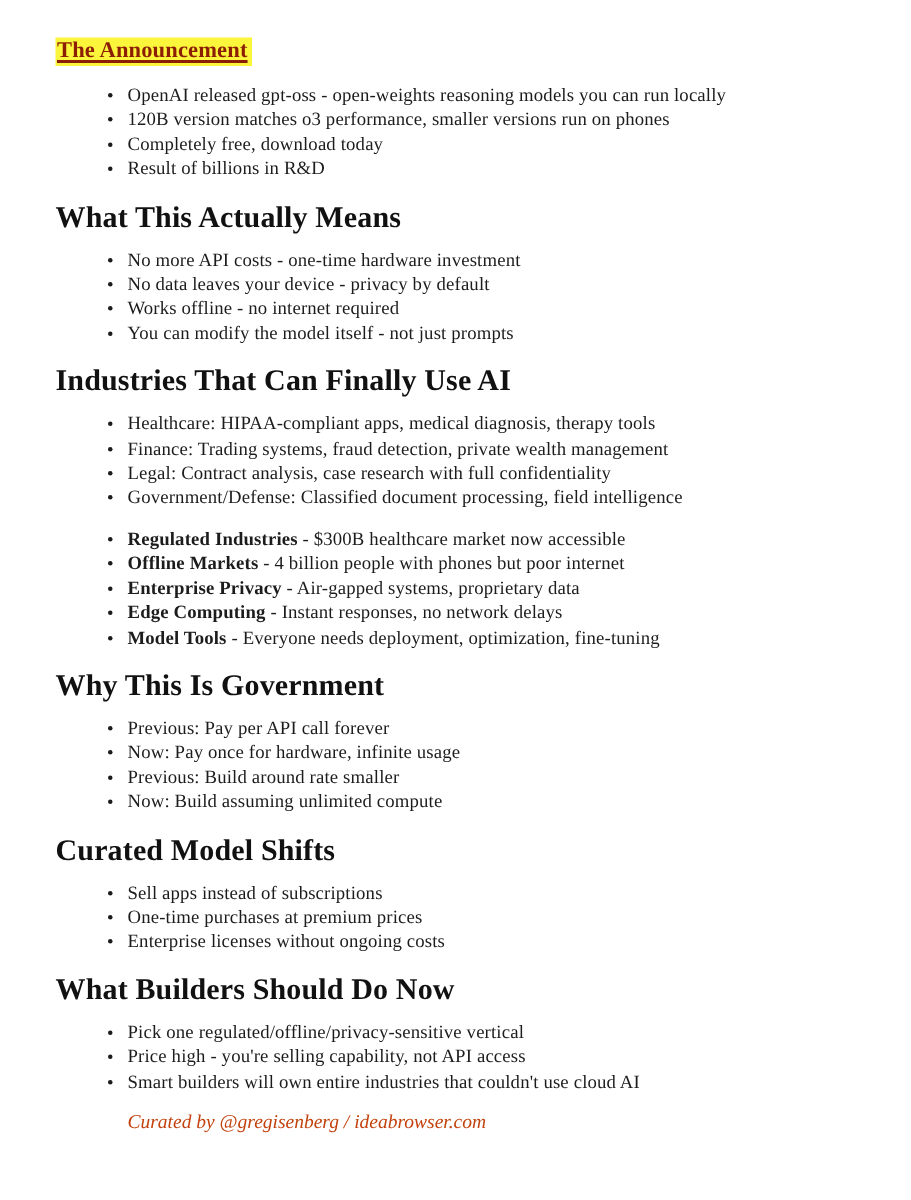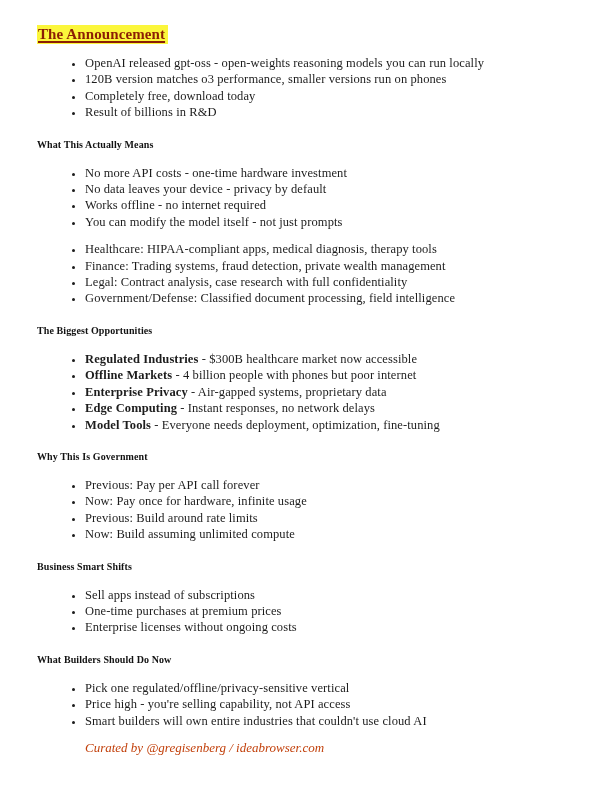--- a/index.html
+++ b/index.html
@@ -15,21 +15,21 @@
     color: var(--text-color, #1c1c1c);
   }
   .page {
     box-sizing: border-box;
     width: 607px;
     height: 596px;
     padding: 24px 40px 0 37px;
     background: var(--bg-color, #ffffff);
   }
   h2.heading {
-    font-size: 10px;
+    font-size: 20px;
     font-weight: bold;
     line-height: 18px;
     margin: 15px 0 0 0;
     color: #111111;
     letter-spacing: 0.1px;
   }
   h2.heading.accent {
     font-size: 15px;
     line-height: 20px;
     margin-top: 0;
@@ -79,42 +79,42 @@
         <li>Completely free, download today</li>
         <li>Result of billions in R&amp;D</li>
       </ul>
       <h2 class="heading">What This Actually Means</h2>
       <ul class="bullets">
         <li>No more API costs - one-time hardware investment</li>
         <li>No data leaves your device - privacy by default</li>
         <li>Works offline - no internet required</li>
         <li>You can modify the model itself - not just prompts</li>
       </ul>
+      <h2 class="heading">Industries That Can Finally Use AI</h2>
       <ul class="bullets">
         <li>Healthcare: HIPAA-compliant apps, medical diagnosis, therapy tools</li>
         <li>Finance: Trading systems, fraud detection, private wealth management</li>
         <li>Legal: Contract analysis, case research with full confidentiality</li>
         <li>Government/Defense: Classified document processing, field intelligence</li>
       </ul>
-      <h2 class="heading">The Biggest Opportunities</h2>
       <ul class="bullets">
         <li><strong>Regulated Industries</strong> - $300B healthcare market now accessible</li>
         <li><strong>Offline Markets</strong> - 4 billion people with phones but poor internet</li>
         <li><strong>Enterprise Privacy</strong> - Air-gapped systems, proprietary data</li>
         <li><strong>Edge Computing</strong> - Instant responses, no network delays</li>
         <li><strong>Model Tools</strong> - Everyone needs deployment, optimization, fine-tuning</li>
       </ul>
       <h2 class="heading">Why This Is Government</h2>
       <ul class="bullets">
         <li>Previous: Pay per API call forever</li>
         <li>Now: Pay once for hardware, infinite usage</li>
-        <li>Previous: Build around rate limits</li>
+        <li>Previous: Build around rate smaller</li>
         <li>Now: Build assuming unlimited compute</li>
       </ul>
-      <h2 class="heading">Business Smart Shifts</h2>
+      <h2 class="heading">Curated Model Shifts</h2>
       <ul class="bullets">
         <li>Sell apps instead of subscriptions</li>
         <li>One-time purchases at premium prices</li>
         <li>Enterprise licenses without ongoing costs</li>
       </ul>
       <h2 class="heading">What Builders Should Do Now</h2>
       <ul class="bullets">
         <li>Pick one regulated/offline/privacy-sensitive vertical</li>
         <li>Price high - you're selling capability, not API access</li>
         <li>Smart builders will own entire industries that couldn't use cloud AI</li>

